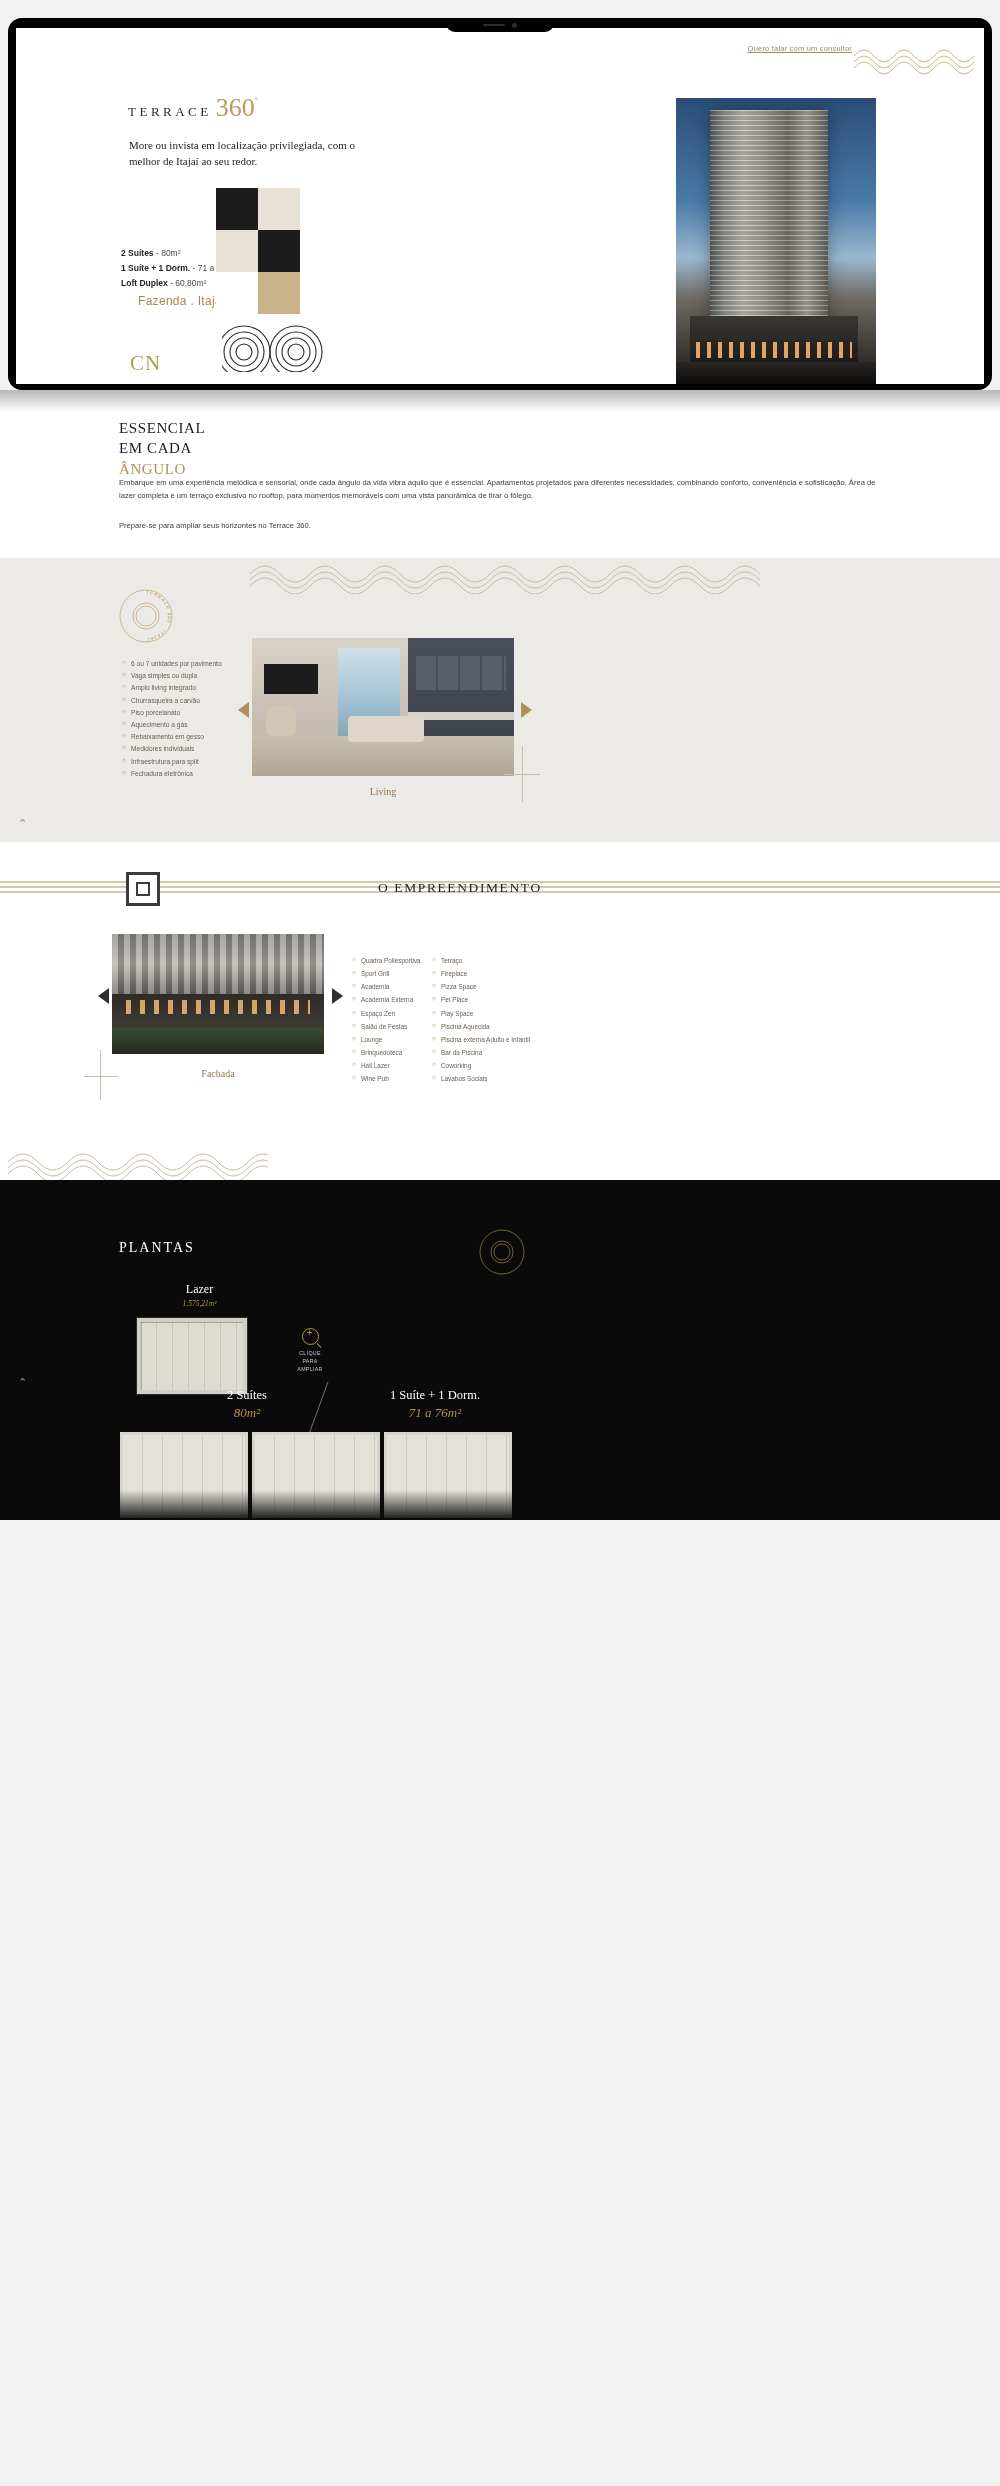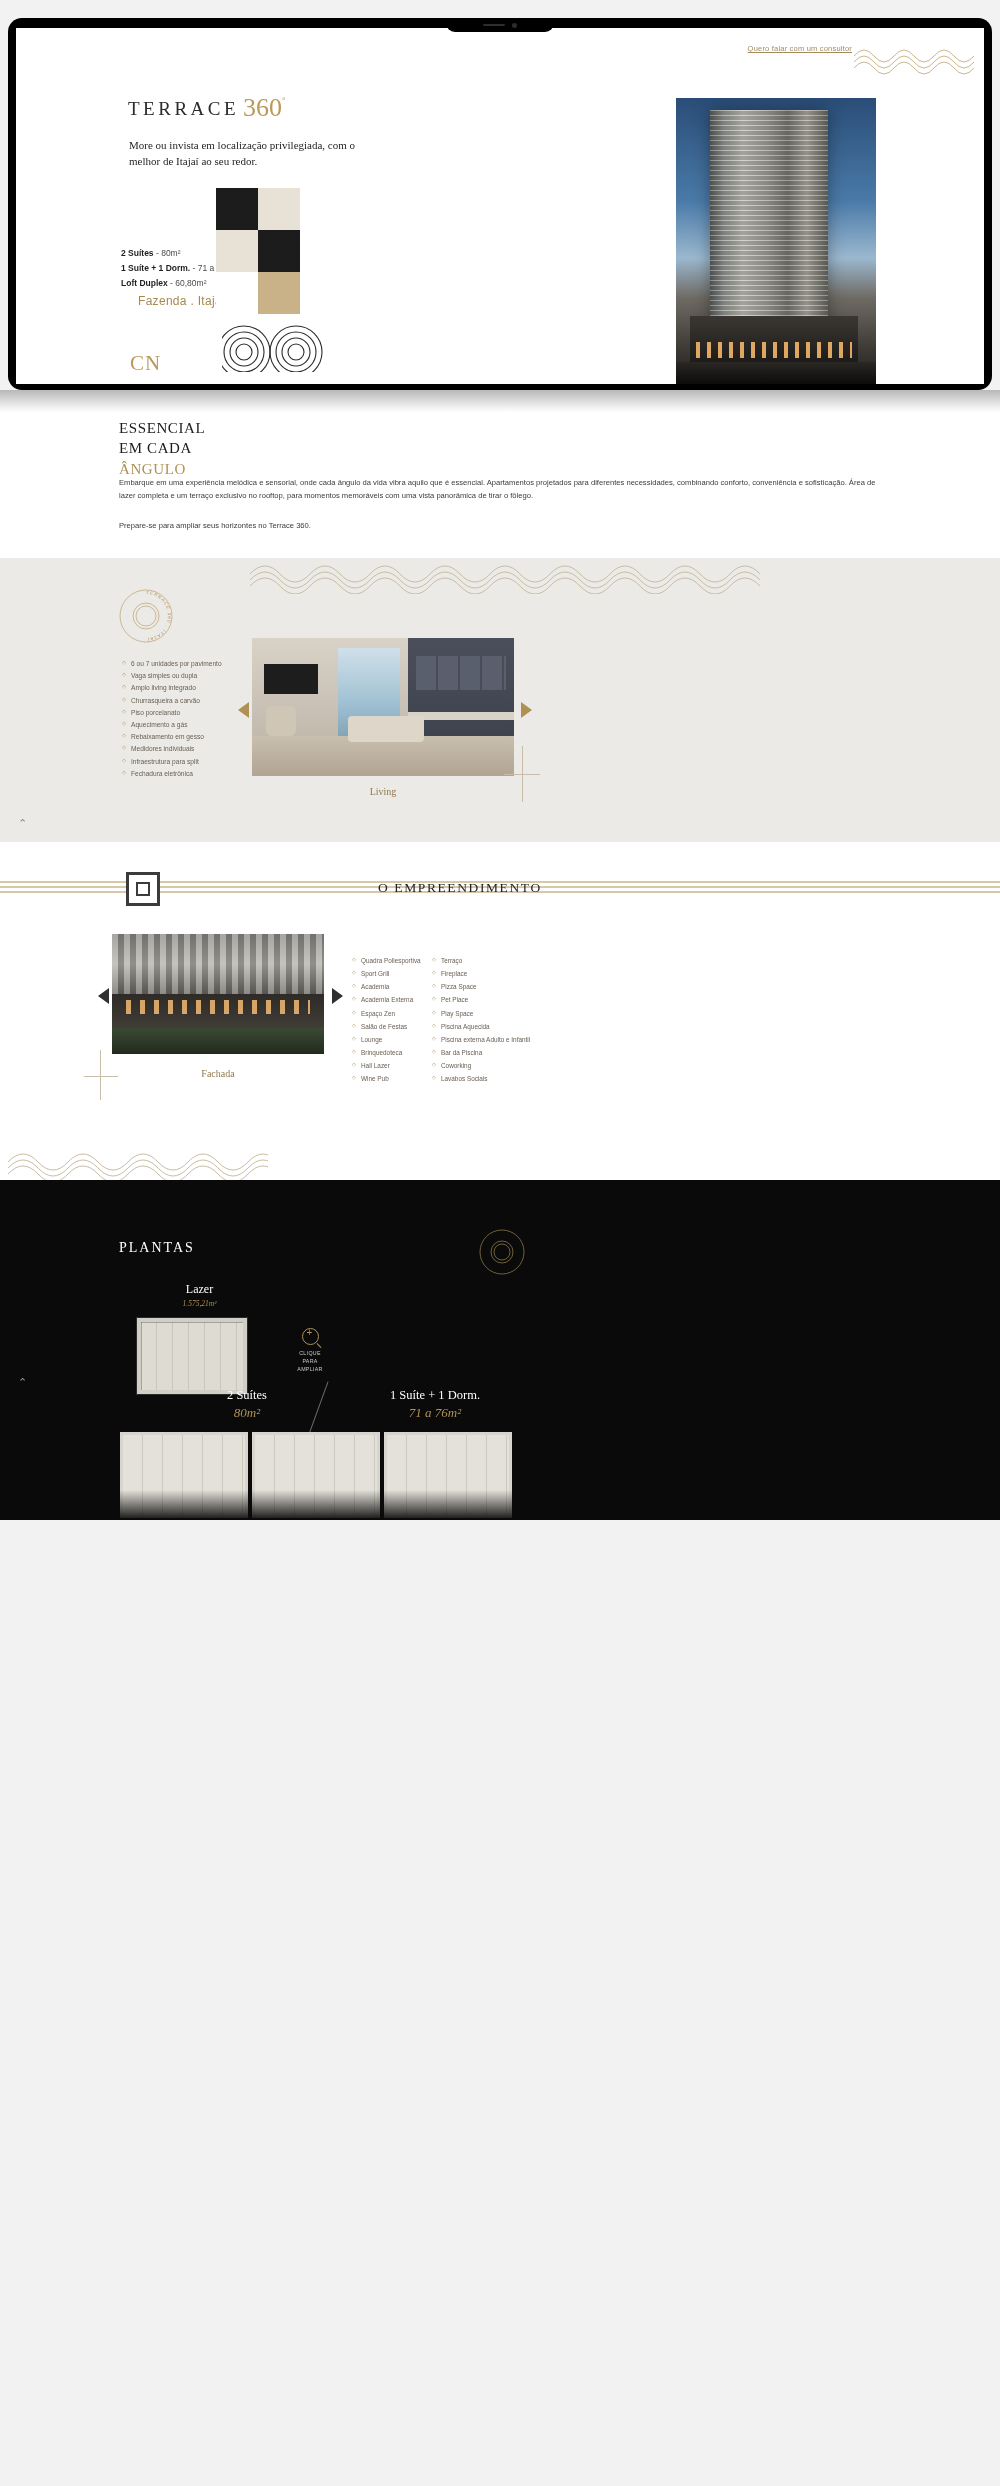--- a/index.html
+++ b/index.html
@@ -60,21 +60,21 @@
   .wave-hero { position: absolute; top: 6px; right: 0; width: 130px; height: 44px; }
 
   
   .hero-logo {
     position: absolute;
     left: 112px; top: 62px;
     display: flex; align-items: flex-end; gap: 4px;
   }
   .hero-logo .terrace {
     font-family: "Liberation Serif", serif;
-    font-size: 19px;
+    font-size: 13px;
     letter-spacing: 3.5px;
     color: #2b2b2b;
   }
   .hero-logo .num {
     font-family: "Liberation Serif", serif;
     font-size: 26px;
     letter-spacing: 0px;
     color: #b99a58;
     position: relative;
     top: 3px;

